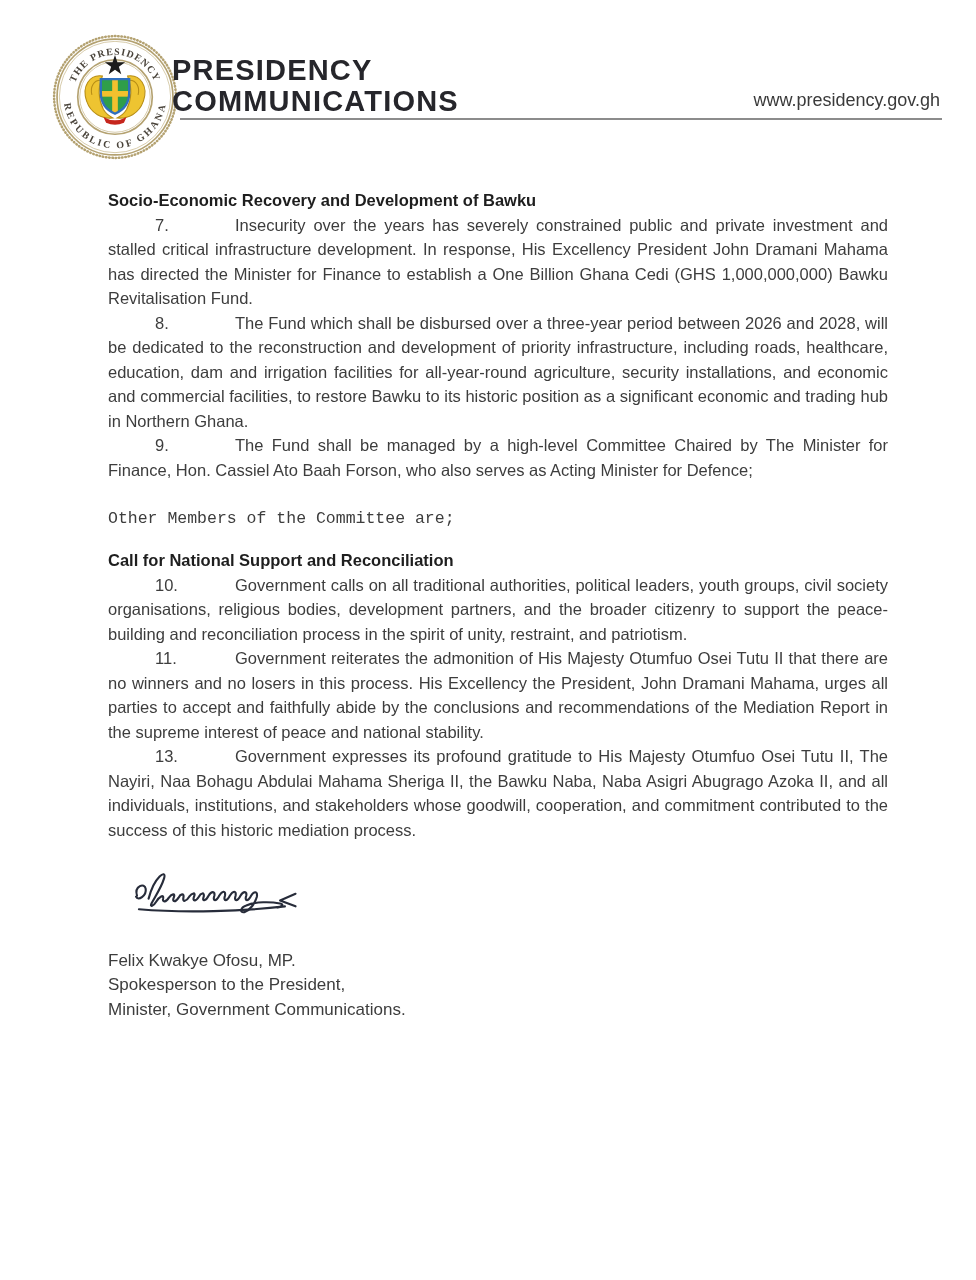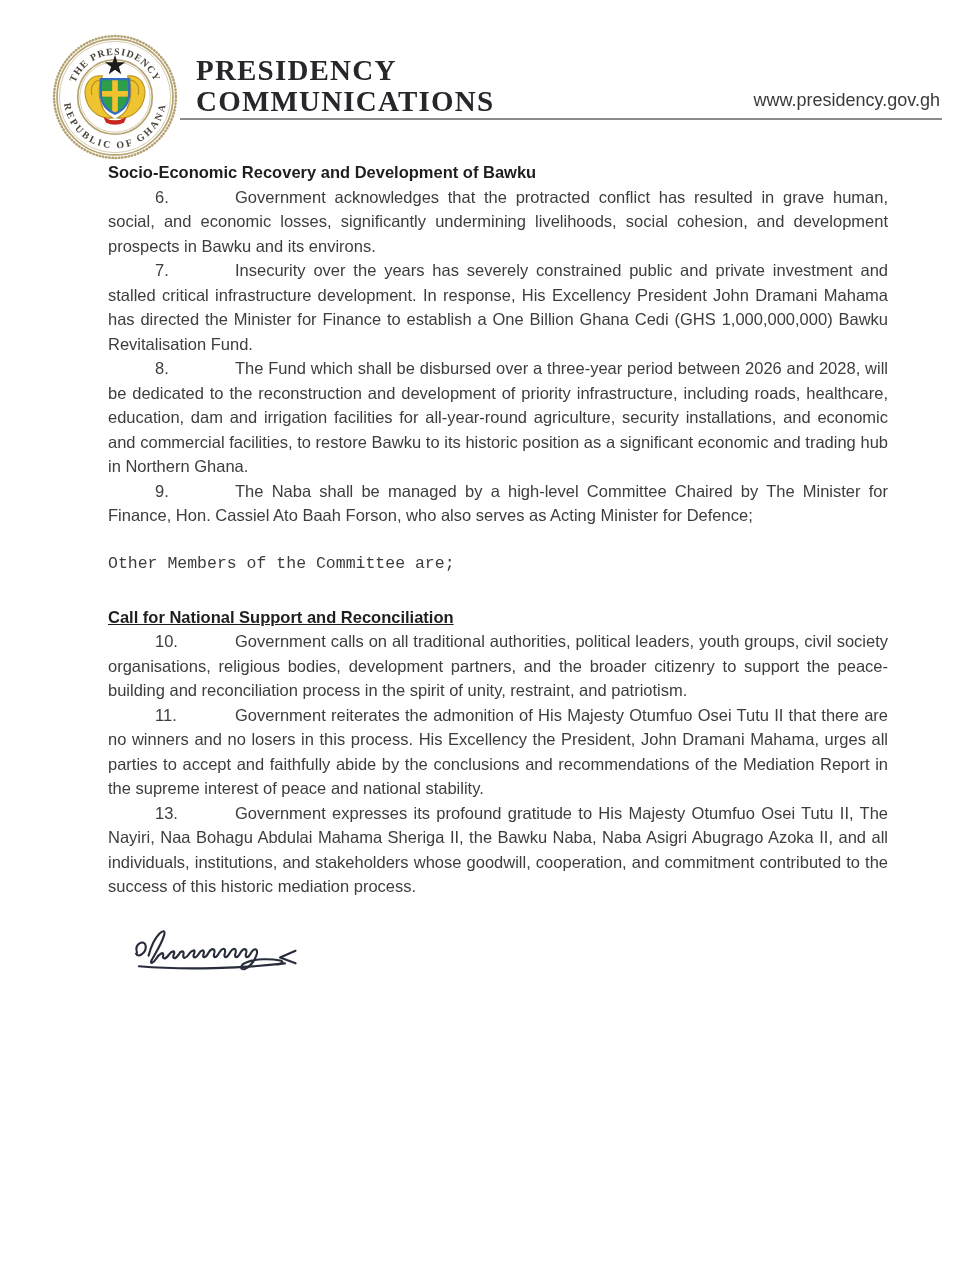--- a/index.html
+++ b/index.html
@@ -13,44 +13,44 @@
   }
 
   
   .seal { position:absolute; left:52px; top:34px; width:126px; height:126px; }
   .sealtxt {
     font-family:"Liberation Serif", serif;
     font-size:9.4px; font-weight:bold; letter-spacing:1.7px;
     fill:#49433a;
   }
   .brand {
-    position:absolute; left:196px; top:55px;
-    font-family:Liberation Serif, serif;
+    position:absolute; left:172px; top:55px;
+    font-family:Liberation Sans, sans-serif;
     font-weight:bold; font-size:29px; line-height:31px;
     letter-spacing:1.2px; color:#26262b; white-space:nowrap;
   }
   .website {
     position:absolute; right:36px; top:90px;
     font-size:18px; color:#3a3a3a;
   }
   .rule {
     position:absolute; left:180px; right:34px; top:118px;
     height:2px; background:#8c8c8c;
   }
 
   
   .bodytext {
-    position:absolute; left:108px; top:160px; width:780px;
+    position:absolute; left:108px; top:188px; width:780px;
     font-size:16.5px; line-height:24.5px;
   }
   .heading {
     margin:0; font-size:16.5px; line-height:24.5px;
     font-weight:bold; color:#1e1e1e;
   }
-  .heading.gap { margin-top:28px;text-decoration:underline; }
+  .heading.gap { margin-top:17px; }
   .jp { margin:0; text-align:justify; text-align-last:left; }
   .pnum { display:inline-block; margin-left:47px; width:80px; }
   .intro { margin:24.5px 0 0 0;font-family:Liberation Mono, monospace; }
   .bdot { display:inline-block; margin-left:62px; width:60px; }
 
   
   .signature { margin:17px 0 0 18px; width:196px; height:58px; }
   .sigstroke { fill:none; stroke:#272c3a; stroke-width:2.2px;
                stroke-linecap:round; stroke-linejoin:round; }
   .signoff { margin-top:25px; font-size:17px; line-height:24.5px; color:#3d3d3d; }
@@ -103,27 +103,26 @@
     </div>
 
     <div class="website">www.presidency.gov.gh</div>
     <div class="rule"></div>
   </div>
 
   <div class="bodytext">
 
     <h3 class="heading">Socio-Economic Recovery and Development of Bawku</h3>
 
-    <p class="jp"><span class="pnum">6.</span><span>Government acknowledges that the protracted conflict has resulted in grave human, social, and economic losses, significantly undermining livelihoods, social cohesion, and development prospects in Bawku and its environs.</span></p>
 
     <p class="jp"><span class="pnum">7.</span><span>Insecurity over the years has severely constrained public and private investment and stalled critical infrastructure development. In response, His Excellency President John Dramani Mahama has directed the Minister for Finance to establish a One Billion Ghana Cedi (GHS 1,000,000,000) Bawku Revitalisation Fund.</span></p>
 
     <p class="jp"><span class="pnum">8.</span><span>The Fund which shall be disbursed over a three-year period between 2026 and 2028, will be dedicated to the reconstruction and development of priority infrastructure, including roads, healthcare, education, dam and irrigation facilities for all-year-round agriculture, security installations, and economic and commercial facilities, to restore Bawku to its historic position as a significant economic and trading hub in Northern Ghana.</span></p>
 
-    <p class="jp"><span class="pnum">9.</span><span>The Naba shall be managed by a high-level Committee Chaired by The Minister for Finance, Hon. Cassiel Ato Baah Forson, who also serves as Acting Minister for Defence;</span></p>
+    <p class="jp"><span class="pnum">9.</span><span>The Fund shall be managed by a high-level Committee Chaired by The Minister for Finance, Hon. Cassiel Ato Baah Forson, who also serves as Acting Minister for Defence;</span></p>
 
     <p class="intro">Other Members of the Committee are;</p>
 
 
 
     <h3 class="heading gap">Call for National Support and Reconciliation</h3>
 
     <p class="jp"><span class="pnum">10.</span><span>Government calls on all traditional authorities, political leaders, youth groups, civil society organisations, religious bodies, development partners, and the broader citizenry to support the peace-building and reconciliation process in the spirit of unity, restraint, and patriotism.</span></p>
 
     <p class="jp"><span class="pnum">11.</span><span>Government reiterates the admonition of His Majesty Otumfuo Osei Tutu II that there are no winners and no losers in this process. His Excellency the President, John Dramani Mahama, urges all parties to accept and faithfully abide by the conclusions and recommendations of the Mediation Report in the supreme interest of peace and national stability.</span></p>
@@ -131,15 +130,20 @@
     <p class="jp"><span class="pnum">13.</span><span>Government expresses its profound gratitude to His Majesty Otumfuo Osei Tutu II, The Nayiri, Naa Bohagu Abdulai Mahama Sheriga II, the Bawku Naba, Naba Asigri Abugrago Azoka II, and all individuals, institutions, and stakeholders whose goodwill, cooperation, and commitment contributed to the success of this historic mediation process.</span></p>
 
     
     <svg class="signature" viewBox="0 0 200 60">
       <path class="sigstroke" d="M10 38 C7 28 18 24 19 31 C20 38 11 44 9 39"></path>
       <path class="sigstroke" d="M22 41 C28 18 41 10 38 20 C35 30 28 40 25 46 C23 50 27 49 30 44 C33 39 38 36 37 41 C36 45 40 45 43 40 C46 36 50 35 48 40 C46 45 50 45 53 40 C55 36 59 35 58 40 C57 45 61 44 64 39 C67 35 71 34 69 39 C67 44 71 44 74 39 C76 35 80 34 79 39 C77 44 81 44 84 38 C87 33 91 33 90 38 C88 44 92 44 95 38 C98 33 102 32 101 38 C99 44 103 44 106 38 C109 33 113 32 112 38 C110 44 114 44 117 38 C120 33 124 33 123 38 C121 44 125 44 128 38 C131 33 135 33 134 39 C132 46 127 53 121 55 C116 56 117 50 123 48 C133 44 148 44 158 46 C163 47 159 50 155 50"></path>
       <path class="sigstroke" d="M174 36 L158 43 L174 49"></path>
       <path class="sigstroke" d="M12 52 C60 56 120 54 163 49"></path>
     </svg>
 
+    <div class="signoff">
+      <div>Felix Kwakye Ofosu, MP.</div>
+      <div>Spokesperson to the President,</div>
+      <div>Minister, Government Communications.</div>
+    </div>
 
   </div>
 </div>
 
 </body></html>

